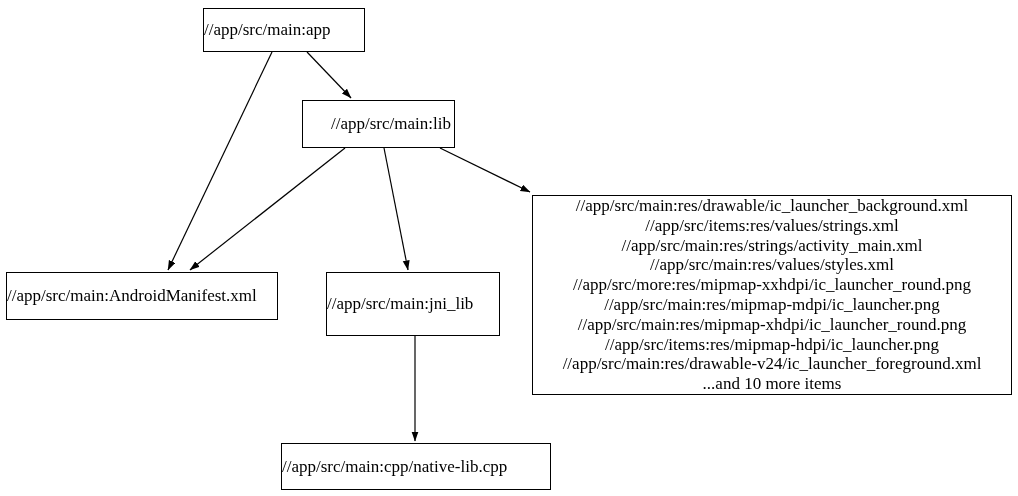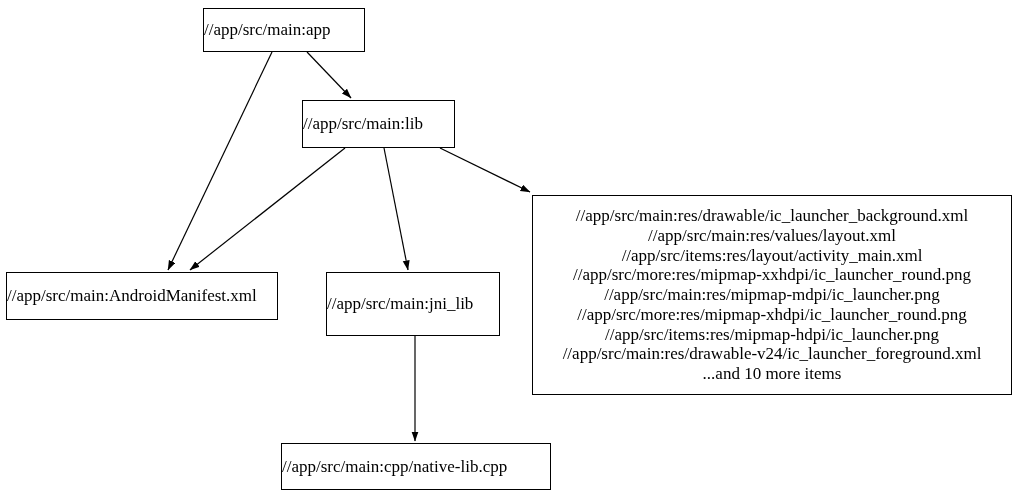--- a/index.html
+++ b/index.html
@@ -35,21 +35,21 @@
     border: 1px solid #000000;
     background: #ffffff;
     display: flex;
     align-items: center;
     justify-content: flex-start;
     font-size: 17px;
     white-space: nowrap;
     text-align: center;
   }
   #n-app      { left: 203px; top: 8px;   width: 162px; height: 44px; }
-  #n-lib      { left: 302px; top: 100px; width: 153px; height: 48px; }
+  #n-lib      { left: 302px; top: 100px; width: 153px; height: 48px; padding-left: 28px; }
   #n-manifest { left: 6px;   top: 272px; width: 272px; height: 48px; }
   #n-jni      { left: 326px; top: 272px; width: 174px; height: 64px; }
   #n-cpp      { left: 281px; top: 443px; width: 270px; height: 47px; }
   #n-res {
     left: 532px; top: 195px; width: 480px; height: 200px;
     flex-direction: column;
     justify-content: center;
     font-size: 17px;
     line-height: 19.8px;
   }
@@ -93,23 +93,24 @@
   <div class="node" id="n-jni">
     <span>//app/src/main:jni_lib</span>
   </div>
 
   <div class="node" id="n-cpp">
     <span>//app/src/main:cpp/native-lib.cpp</span>
   </div>
 
   <div class="node" id="n-res">
     <span class="res-line">//app/src/main:res/drawable/ic_launcher_background.xml</span>
-    <span class="res-line">//app/src/main:res/values/layout.xml</span>
-    <span class="res-line">//app/src/items:res/layout/activity_main.xml</span>
+    <span class="res-line">//app/src/items:res/values/strings.xml</span>
+    <span class="res-line">//app/src/main:res/strings/activity_main.xml</span>
+    <span class="res-line">//app/src/main:res/values/styles.xml</span>
     <span class="res-line">//app/src/more:res/mipmap-xxhdpi/ic_launcher_round.png</span>
     <span class="res-line">//app/src/main:res/mipmap-mdpi/ic_launcher.png</span>
-    <span class="res-line">//app/src/more:res/mipmap-xhdpi/ic_launcher_round.png</span>
+    <span class="res-line">//app/src/main:res/mipmap-xhdpi/ic_launcher_round.png</span>
     <span class="res-line">//app/src/items:res/mipmap-hdpi/ic_launcher.png</span>
     <span class="res-line">//app/src/main:res/drawable-v24/ic_launcher_foreground.xml</span>
     <span class="res-line">...and 10 more items</span>
   </div>
 
 </div>
 
 </body></html>

